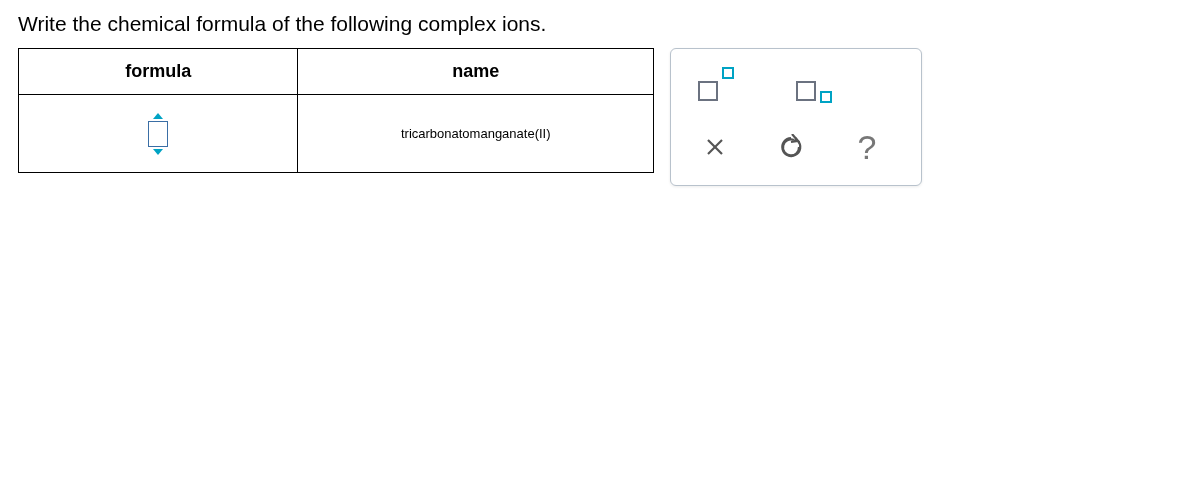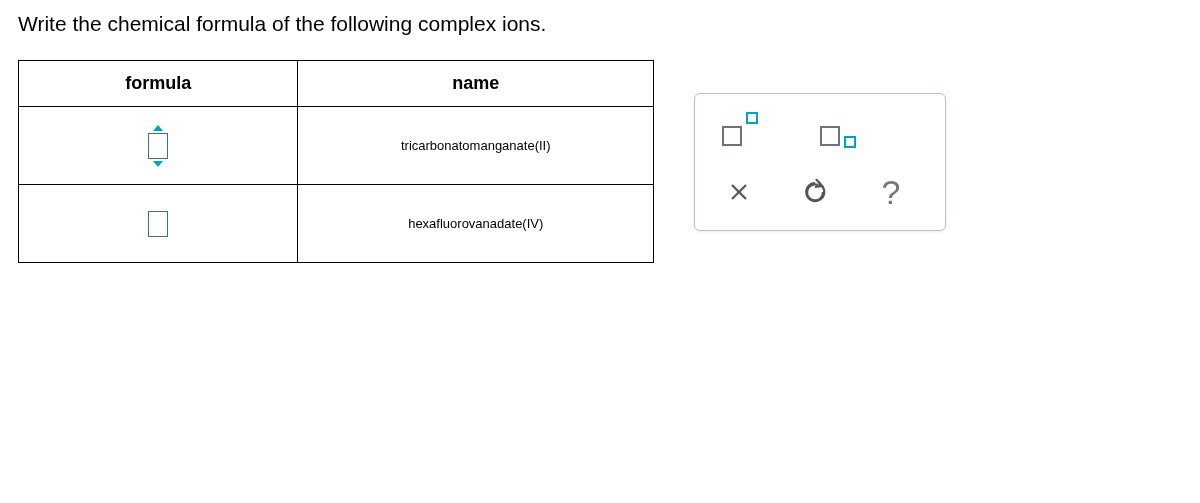--- a/index.html
+++ b/index.html
@@ -7,26 +7,26 @@
       font-family: Arial, Helvetica, sans-serif;
       background: #ffffff;
       padding: 12px 18px;
       width: 1200px;
       height: 503px;
       overflow: hidden;
     }
     .prompt {
       font-size: 21px;
       color: #000;
-      margin-bottom: 24px;
+      margin-bottom: 12px;
     }
     .layout {
       display: flex;
-      align-items: center;
-      gap: 40px;
+      align-items: flex-start;
+      gap: 16px;
     }
     .data-table {
       border-collapse: collapse;
       width: 636px;
     }
     .data-table th, .data-table td {
       border: 1.5px solid #000;
       text-align: center;
       vertical-align: middle;
     }
@@ -123,26 +123,20 @@
         <th class="col-name">name</th>
       </tr>
     </thead>
     <tbody>
       <tr>
         <td>
           <span class="input-placeholder active"></span>
         </td>
         <td>tricarbonatomanganate(II)</td>
       </tr>
-      <tr>
-        <td>
-          <span class="input-placeholder"></span>
-        </td>
-        <td>hexafluorovanadate(IV)</td>
-      </tr>
     </tbody>
   </table>
 
   <div class="toolbox">
     <div class="tool-row">
       <div class="tool-btn" title="superscript">
         <span class="sup-sub-icon superscript">
           <span class="base"></span>
             <span class="script"></span>
         </span>

